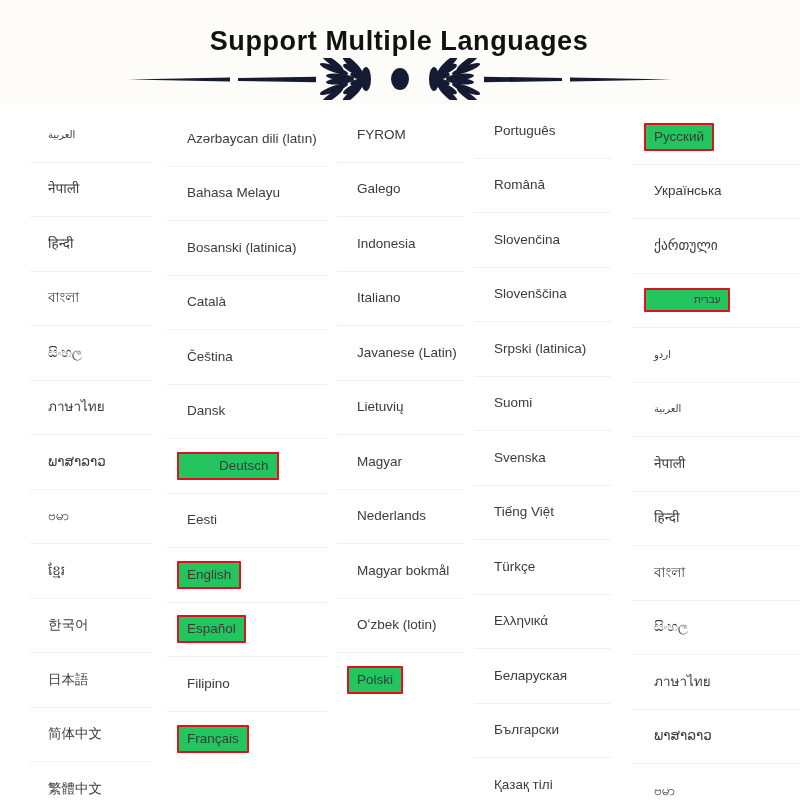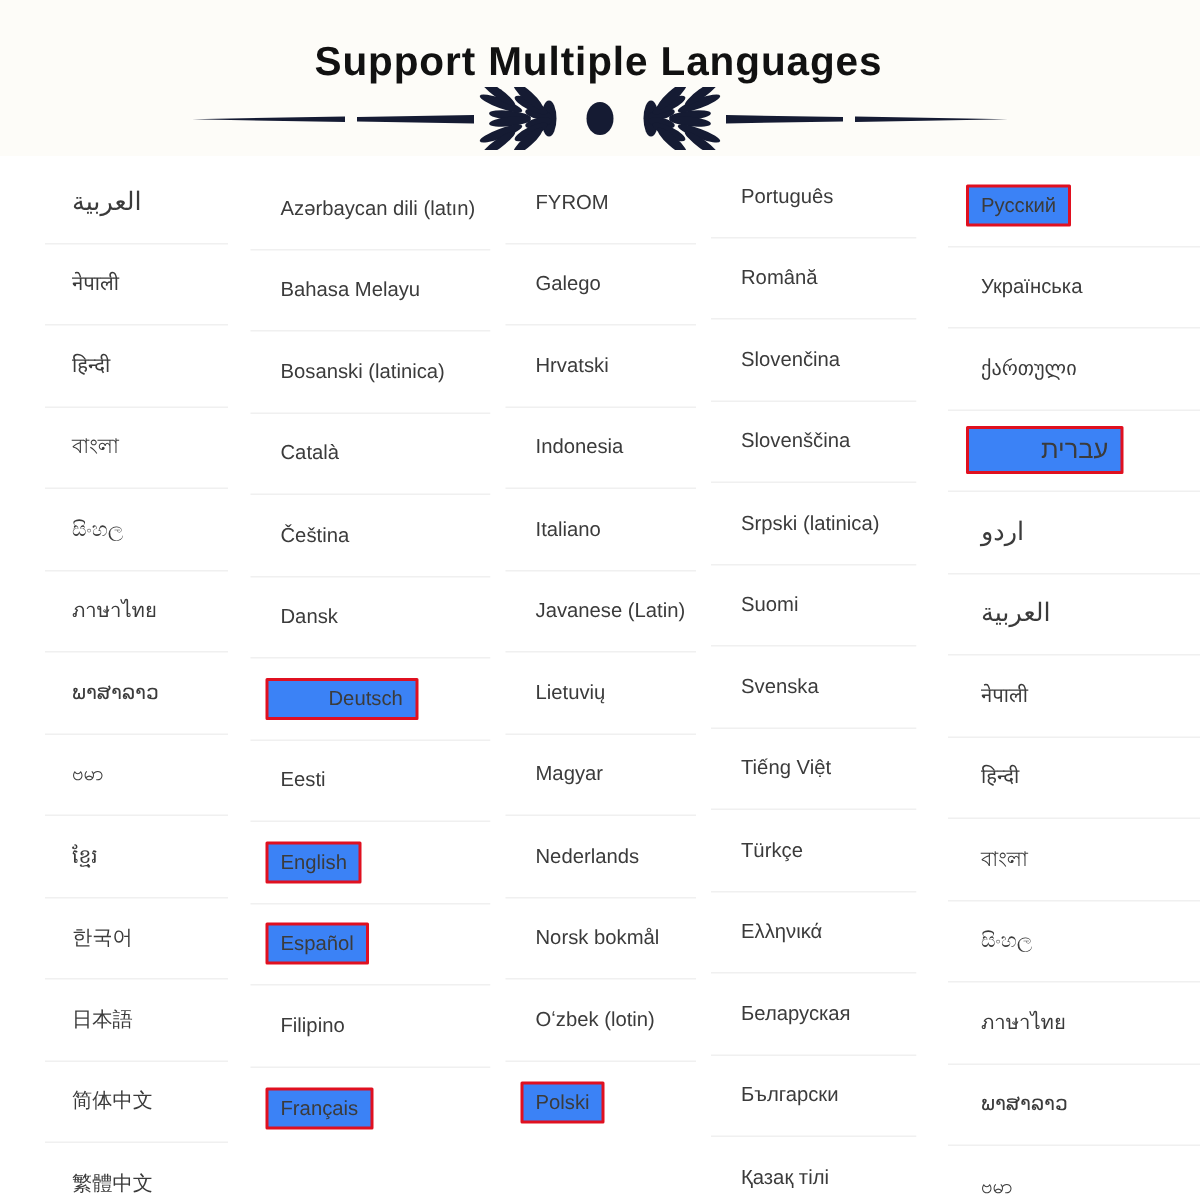--- a/index.html
+++ b/index.html
@@ -102,28 +102,28 @@
 
   .cell .label {
     display: inline-block;
     padding: 4px 8px;
     border: 2px solid transparent;
     border-radius: 1px;
   }
 
   .cell.boxed .label {
     border-color: #e01020;
-    background: #3b82f6;
+    background: #22c55e;
     position: relative;
     z-index: 3;
   }
 
   
   .cell.rtl .label,
-  .cell.script .label { font-size: 17px; }
+  .cell.script .label { font-size: 10px; }
 </style>
 </head>
 <body>
 
 <div id="page">
 
   <div class="header">
     <div class="title">Support Multiple Languages</div>
 
     <div class="ornament">
@@ -255,42 +255,39 @@
         </div>
       </div>
       <div class="col col-2">
         <div class="cell">
           <span class="label">FYROM</span>
         </div>
         <div class="cell">
           <span class="label">Galego</span>
         </div>
         <div class="cell">
-          <span class="label">Hrvatski</span>
-        </div>
-        <div class="cell">
           <span class="label">Indonesia</span>
         </div>
         <div class="cell">
           <span class="label">Italiano</span>
         </div>
         <div class="cell">
           <span class="label">Javanese (Latin)</span>
         </div>
         <div class="cell">
           <span class="label">Lietuvių</span>
         </div>
         <div class="cell">
           <span class="label">Magyar</span>
         </div>
         <div class="cell">
           <span class="label">Nederlands</span>
         </div>
         <div class="cell">
-          <span class="label">Norsk bokmål</span>
+          <span class="label">Magyar bokmål</span>
         </div>
         <div class="cell">
           <span class="label">Oʻzbek (lotin)</span>
         </div>
         <div class="cell boxed">
           <span class="label" style="border-color: rgb(224, 16, 32);">Polski</span>
         </div>
       </div>
       <div class="col col-3">
         <div class="cell">

